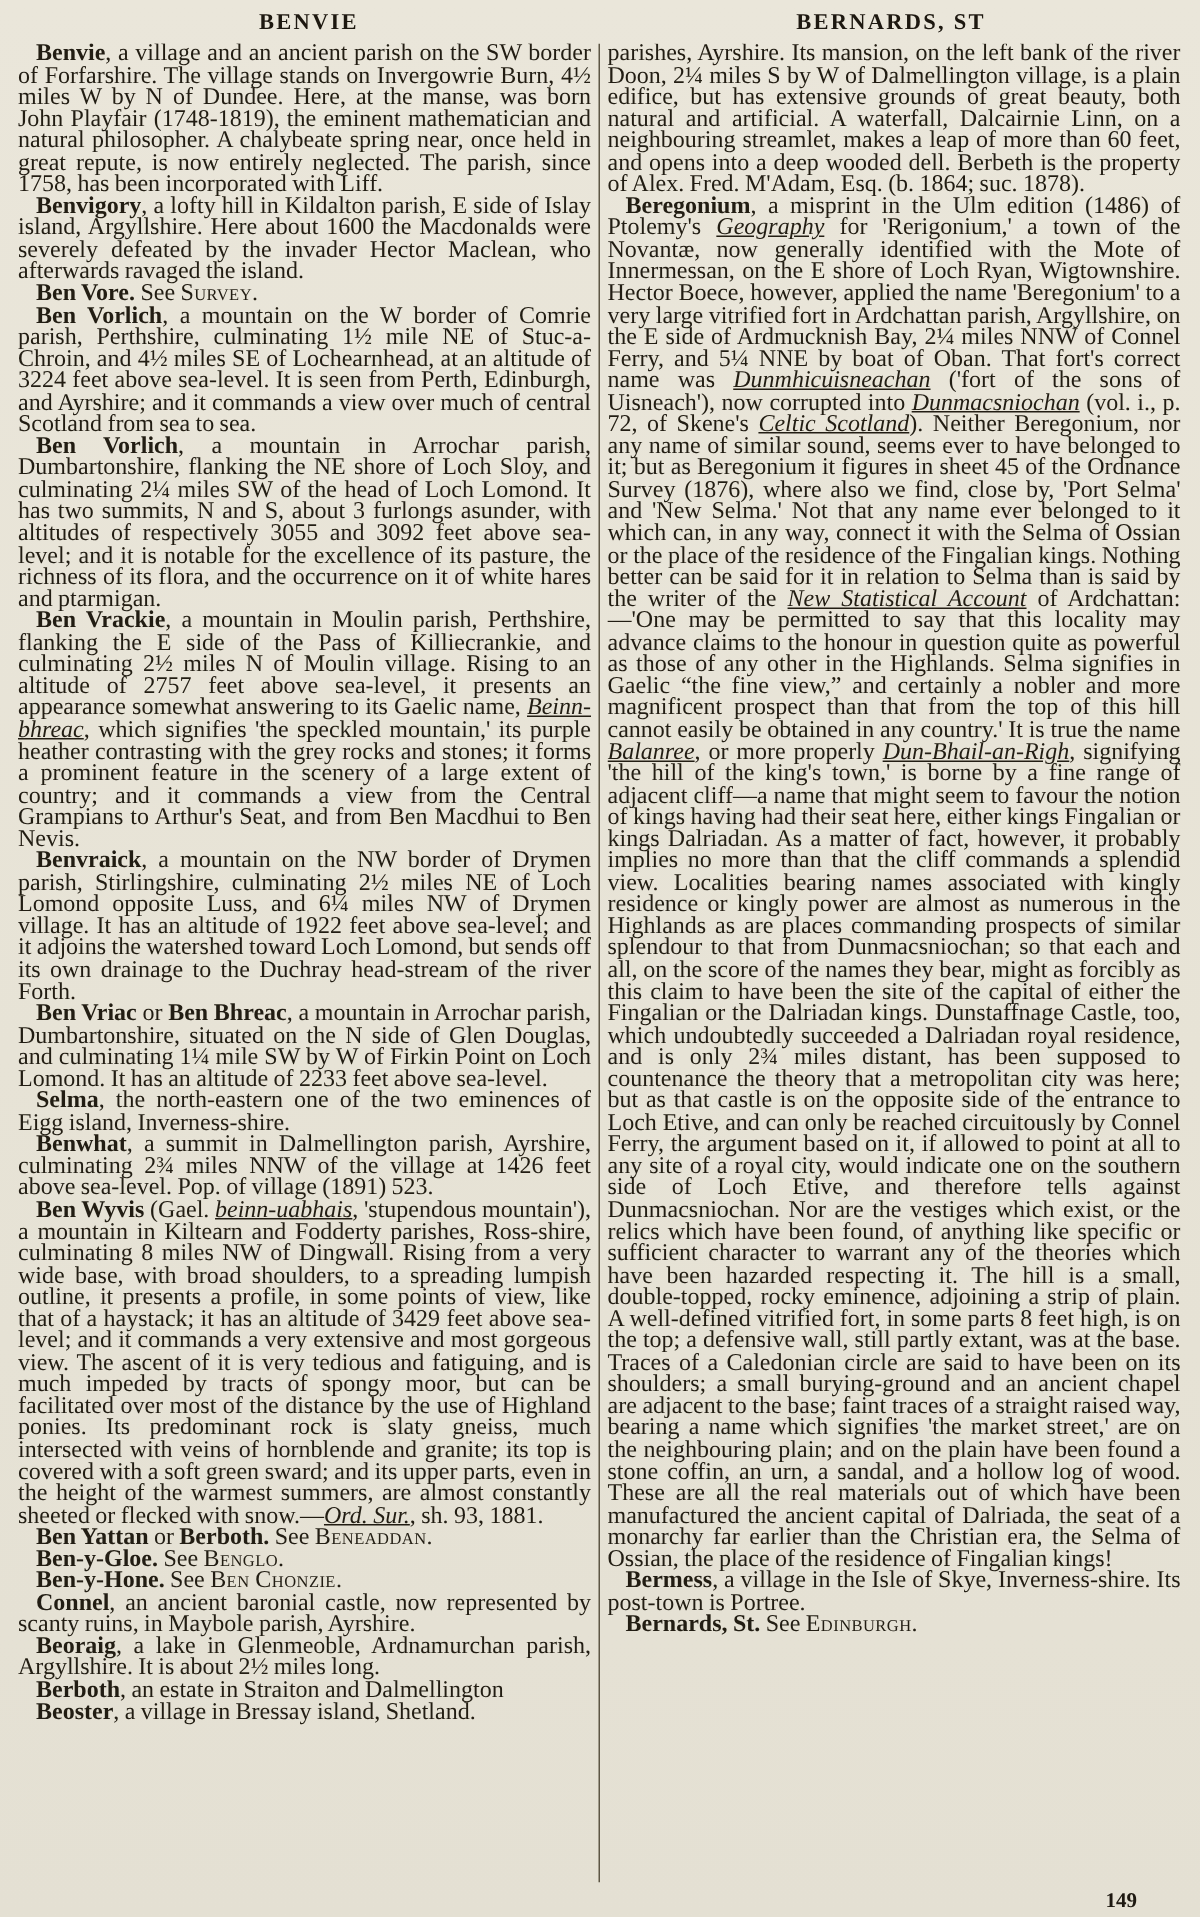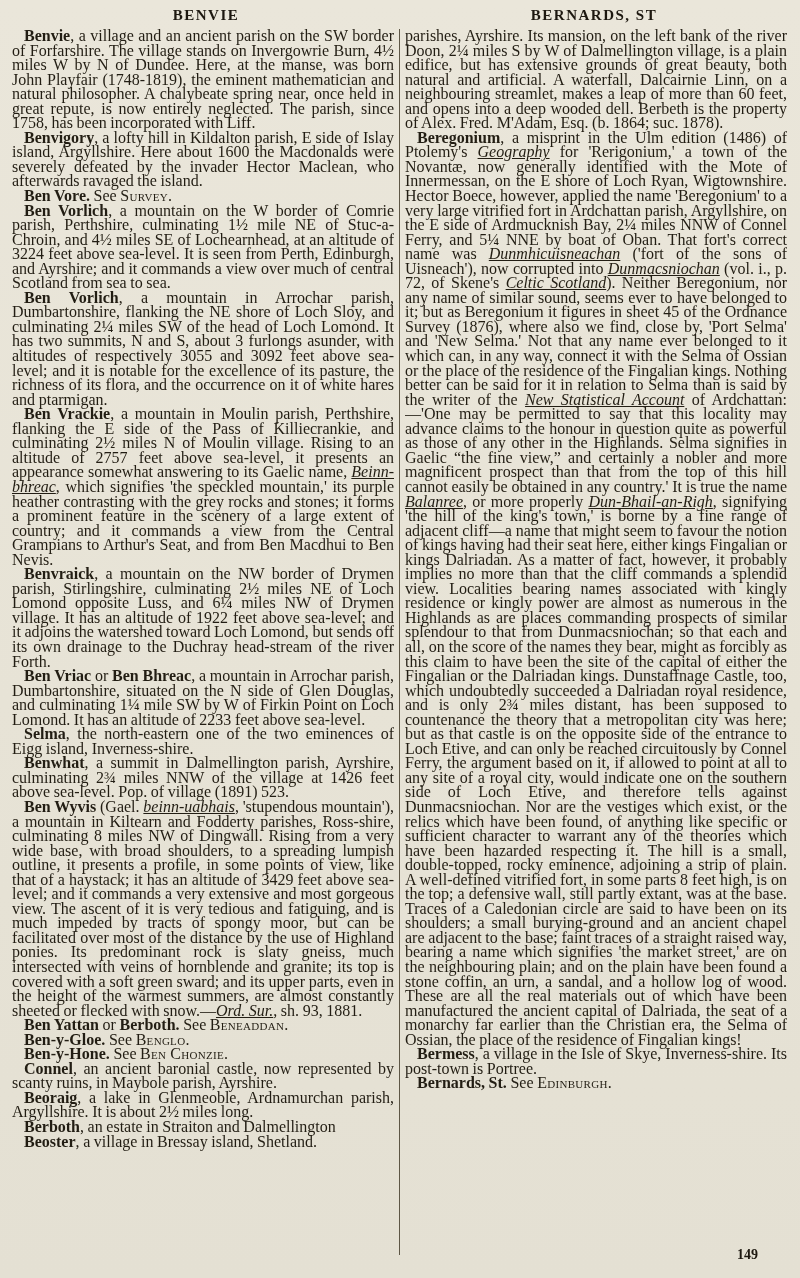--- a/index.html
+++ b/index.html
@@ -38,21 +38,21 @@
   }
   .divider { width: 1px; background: #5d5645; margin: 0 5px; }
   .entry { text-indent: 12px; }
   .entry.cont { text-indent: 0; }
   .b { font-weight: bold; }
   .i { font-style: italic; text-decoration: underline; }
   .sc { font-variant: small-caps; letter-spacing: 0.3px; }
   .page-number {
     position: absolute;
     right: 42px;
-    bottom: 15px;
+    bottom: 2px;
     font-weight: bold;
     font-size: 14px;
     color: #1d1810;
   }
 </style>
 </head>
 <body>
 
 <div class="page">
   <div class="running-head">

